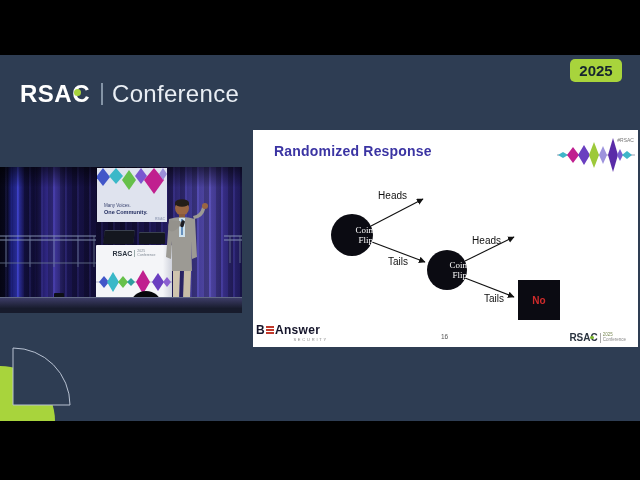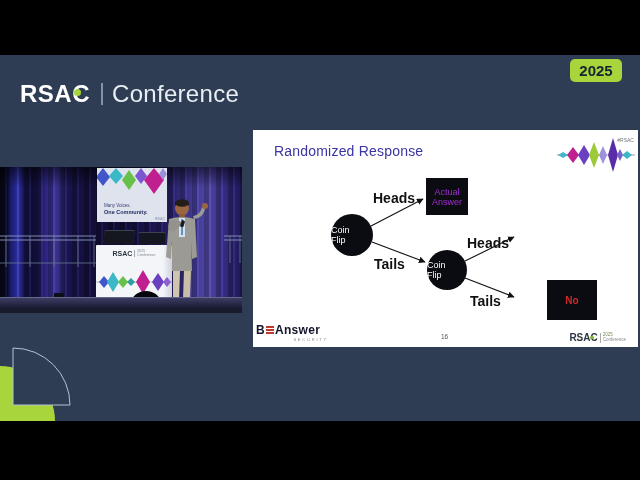--- a/index.html
+++ b/index.html
@@ -48,32 +48,32 @@
   .laptop { position:absolute; background:#14171f; border-radius:1px; box-shadow:0 -1px 0 #3a4150; }
   #laptop1 { left:104px; top:64px; width:30px; height:13px; transform:skewX(-6deg); }
   #laptop2 { left:139px; top:66px; width:26px; height:11px; }
 
   #presenter { position:absolute; left:152px; top:28px; }
   #audience-head { position:absolute; left:131px; top:124px; width:30px; height:26px; background:#05060a; border-radius:50% 50% 45% 45%; }
   #camera { position:absolute; left:54px; top:126px; width:10px; height:16px; background:#0d0f16; border-radius:1px; }
 
   
   #slide { position:absolute; left:253px; top:130px; width:385px; height:217px; background:#ffffff; }
-  #slide-title { position:absolute; left:21px; top:13px; font-size:14px; font-weight:400; color:#3b34a3; letter-spacing:0.2px; }
+  #slide-title { position:absolute; left:21px; top:13px; font-size:14px; font-weight:700; color:#3b34a3; letter-spacing:0.2px; }
   #hashtag { position:absolute; right:4px; top:7px; font-size:5px; color:#777; }
   #wave { position:absolute; right:3px; top:2px; }
 
   .coin { position:absolute; width:42px; height:42px; border-radius:50%; background:#0b0b12; color:#fff;
-          display:flex; flex-direction:column; align-items:flex-start; justify-content:center; font-size:9px; line-height:10px; }
+          display:flex; flex-direction:column; align-items:flex-end; justify-content:center; font-size:9px; line-height:10px;font-family:Liberation Serif, serif; }
   #coin2 { width:40px; height:40px; }
   .dbox { position:absolute; background:#0b0b12; display:flex; flex-direction:column; align-items:center; justify-content:center; }
   #box-actual { left:173px; top:48px; width:42px; height:37px; color:#a32cd4; font-size:9px; line-height:10px; }
   #box-yes { left:265px; top:84px; width:42px; height:42px; color:#4cb84c; font-size:10px; font-weight:700; }
-  #box-no { left:265px; top:150px; width:50px; height:40px; color:#cf2b2b; font-size:10px; font-weight:700;margin-left:29px; }
-  .elabel { position:absolute; font-size:14px; color:#111; width:34px; text-align:left;font-weight:bold; }
+  #box-no { left:265px; top:150px; width:42px; height:40px; color:#cf2b2b; font-size:10px; font-weight:700; }
+  .elabel { position:absolute; font-size:10px; color:#111; width:34px; text-align:right; }
   #lbl-heads1 { left:120px; top:60px; }
   #lbl-tails1 { left:121px; top:126px; }
   #lbl-heads2 { left:214px; top:105px; }
   #lbl-tails2 { left:217px; top:163px; }
 
   
   #bedrock { position:absolute; left:3px; bottom:5px; width:72px; }
   #bedrock .row { display:flex; align-items:center; }
   #bedrock .txt { font-size:12px; font-weight:800; color:#14142a; letter-spacing:0.3px; }
   #bedrock .ebars { display:inline-block; width:8px; height:8px; margin:0 1px;
@@ -221,24 +221,20 @@
     </svg>
 
     <div id="coin1" class="coin" style="left:78px; top:84px">
       <span>Coin</span>
       <span>Flip</span>
     </div>
     <div id="coin2" class="coin" style="left:174px; top:120px">
       <span>Coin</span>
       <span>Flip</span>
     </div>
-    <div id="box-actual" class="dbox">
-      <span>Actual</span>
-      <span>Answer</span>
-    </div>
     <div id="box-no" class="dbox">
       <span>No</span>
     </div>
 
     <span id="lbl-heads1" class="elabel">Heads</span>
     <span id="lbl-tails1" class="elabel">Tails</span>
     <span id="lbl-heads2" class="elabel">Heads</span>
     <span id="lbl-tails2" class="elabel">Tails</span>
 
     <div id="bedrock">

